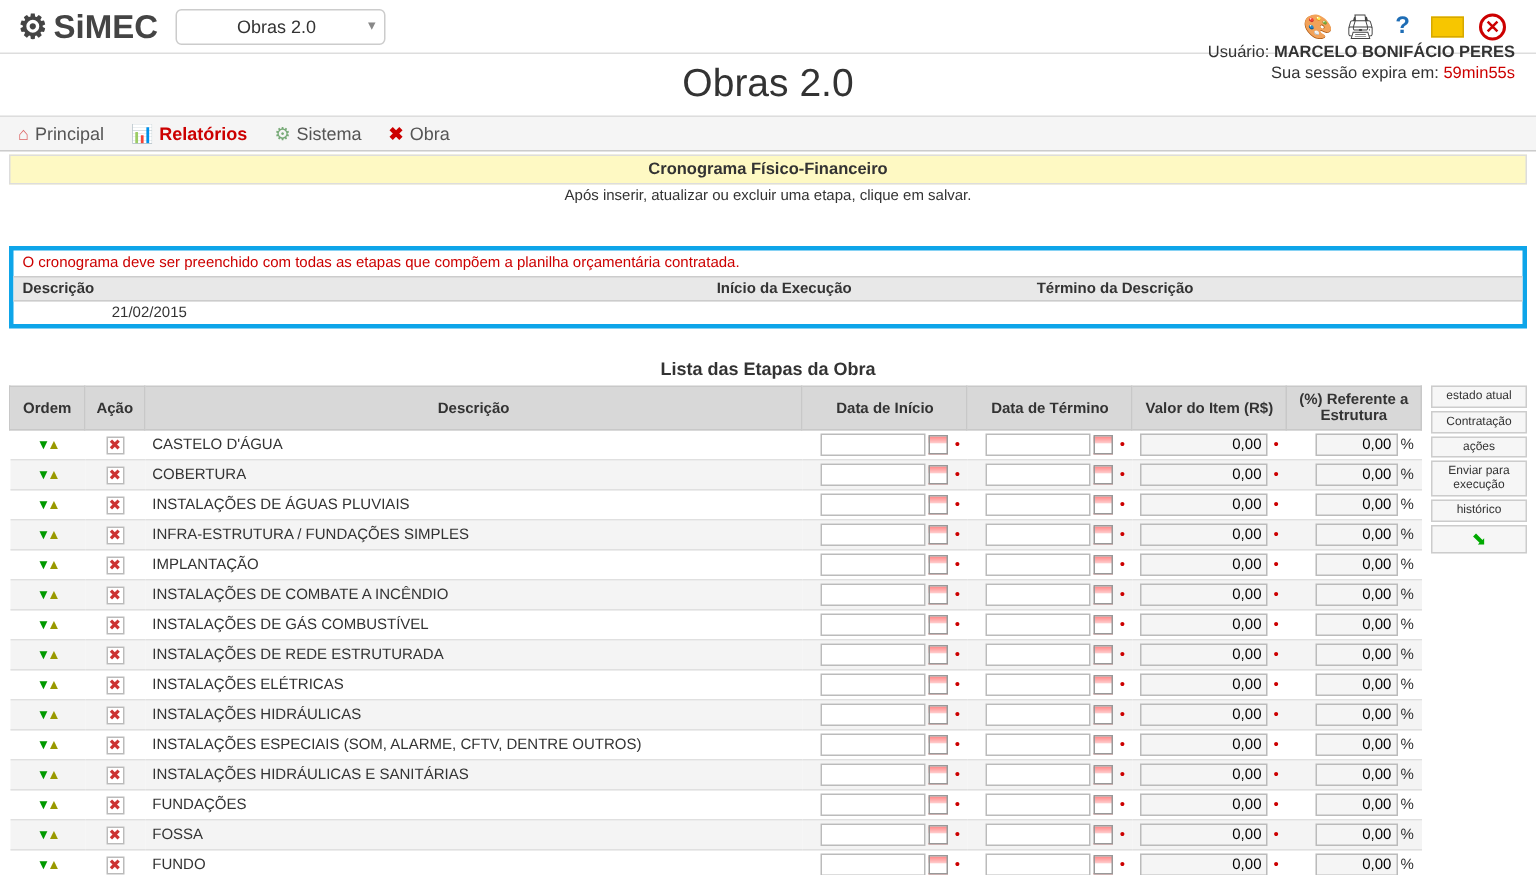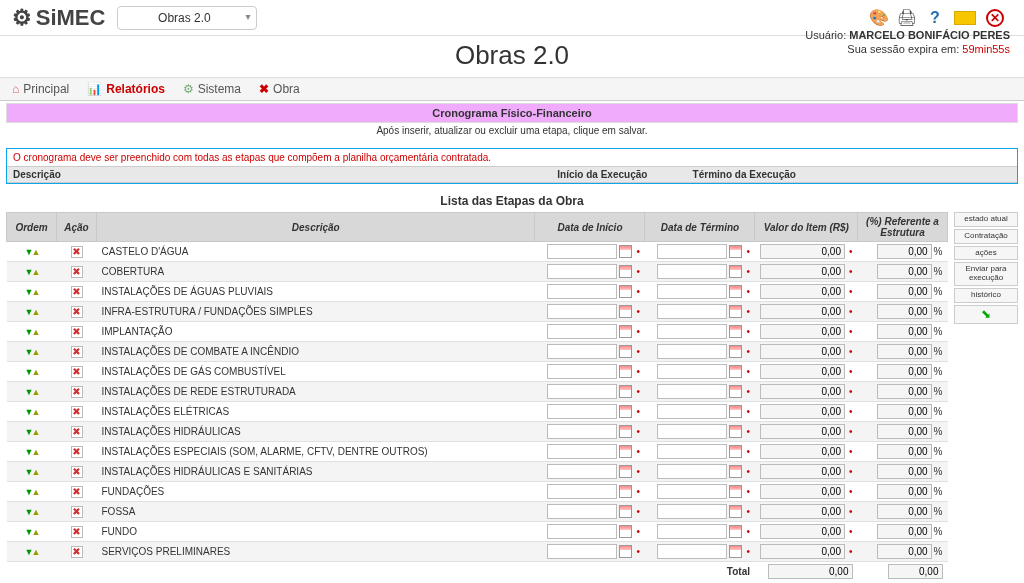--- a/index.html
+++ b/index.html
@@ -16,40 +16,40 @@
 .icon-mail { background: #f7c600; width: 22px; height: 14px; border: 1px solid #d6a800; }
 .icon-close { color: #c00; font-weight: bold; border: 2px solid #c00; border-radius: 50%; width: 18px; height: 18px; font-size: 12px; line-height: 14px; text-align: center; }
 .userline { position: absolute; top: 28px; right: 14px; font-size: 11px; text-align: right; line-height: 1.3; }
 .userline b { font-weight: bold; }
 .userline .timer { color: #c00; }
 .headerrow2 { display: flex; align-items: center; padding: 4px 12px 6px; }
 .app-title { flex: 1; text-align: center; font-size: 26px; color: #333; }
 .navbar { background: #f5f5f5; border-top: 1px solid #ddd; border-bottom: 1px solid #ccc; padding: 4px 12px; display: flex; gap: 18px; font-size: 12px; }
 .nav-item { display: flex; align-items: center; gap: 4px; color: #555; cursor: pointer; }
 .nav-item.active { color: #c00; font-weight: bold; }
-.section-title-bar { background: #f0abfc; text-align: center; font-weight: bold; padding: 3px; border: 1px solid #ddd; margin: 2px 6px 0; font-size: 11px; }
+.section-title-bar { background: #fef9c3; text-align: center; font-weight: bold; padding: 3px; border: 1px solid #ddd; margin: 2px 6px 0; font-size: 11px; }
 .section-sub { text-align: center; font-size: 10px; padding: 2px 0 8px; }
-.warning-box { border: 1px solid #0ea5e9; margin: 4px 6px; font-size: 10px; }
+.warning-box { border: 3px solid #0ea5e9; margin: 20px 6px; font-size: 10px; }
 .warning-red { color: #c00; padding: 3px 6px; }
 .header-cells { display: flex; background: #e8e8e8; border-top: 1px solid #ccc; border-bottom: 1px solid #ccc; font-weight: bold; font-size: 10px; }
 .header-cells > div { padding: 2px 6px; }
 .hc-desc { flex: 0 0 46%; }
-.hc-ini { flex: 0 0 18%; text-align: right; }
+.hc-ini { flex: 0 0 18%; text-align: left; }
 .hc-term { flex: 0 0 18%; text-align: center; }
 .hc-valor { flex: 0 0 18%; text-align: right; padding-right: 14px; }
 .contract-row { display: flex; font-size: 10px; }
 .contract-row > div { padding: 2px 6px; }
 .cr-val { color: #069; text-align: right; padding-right: 14px !important; }
 .list-title { text-align: center; font-weight: bold; font-size: 12px; margin: 10px 0 4px; }
 .content-wrap { display: flex; margin: 0 6px; gap: 6px; }
 .table-area { flex: 1; }
 .side-box { width: 64px; display: flex; flex-direction: column; gap: 2px; font-size: 8px; text-align: center; }
 .side-box div { border: 1px solid #ccc; background: #f6f6f6; padding: 2px 1px; line-height: 1.1; }
 .etable { width: 100%; border-collapse: collapse; font-size: 10px; }
-.etable th { background: #d8d8d8; padding: 3px 5px; font-weight: bold; border: 1px solid #c8c8c8; text-align: center; font-style: italic; }
+.etable th { background: #d8d8d8; padding: 3px 5px; font-weight: bold; border: 1px solid #c8c8c8; text-align: center; }
 .etable td { padding: 2px 5px; border-bottom: 1px solid #e0e0e0; vertical-align: middle; height: 18px; }
 .etable tr:nth-child(even) td { background: #f4f4f4; }
 .col-ordem { width: 50px; text-align: center; }
 .col-acao { width: 40px; text-align: center; }
 .col-desc { text-align: left; }
 .col-date { width: 110px; }
 .col-valor { width: 100px; margin-top: 19px; }
 .col-pct { width: 90px; }
 .arrows { color: #090; font-size: 9px; letter-spacing: -2px; }
 .arrows .down { color: #090; }
@@ -112,23 +112,24 @@
 </div>
 
 <div class="section-title-bar">Cronograma Físico-Financeiro</div>
 <div class="section-sub">Após inserir, atualizar ou excluir uma etapa, clique em salvar.</div>
 
 <div class="warning-box">
   <div class="warning-red">O cronograma deve ser preenchido com todas as etapas que compõem a planilha orçamentária contratada.</div>
   <div class="header-cells">
     <div class="hc-desc">Descrição</div>
     <div class="hc-ini">Início da Execução</div>
-    <div class="hc-term">Término da Execução</div>
+    <div class="hc-term">Término da Descrição</div>
   </div>
   <div class="contract-row">
+    <div class="hc-term">21/02/2015</div>
   </div>
 </div>
 
 <div class="list-title">Lista das Etapas da Obra</div>
 
 <div class="content-wrap">
   <div class="table-area">
     <table class="etable">
       <thead>
         <tr>

